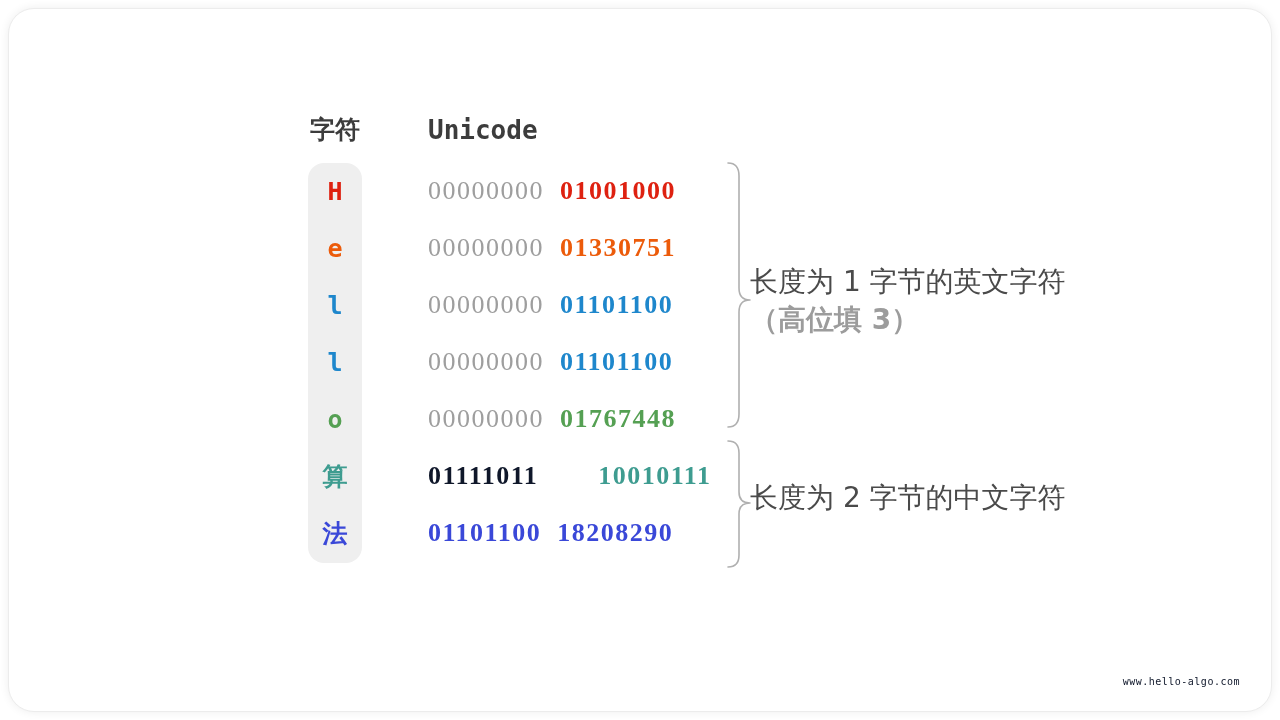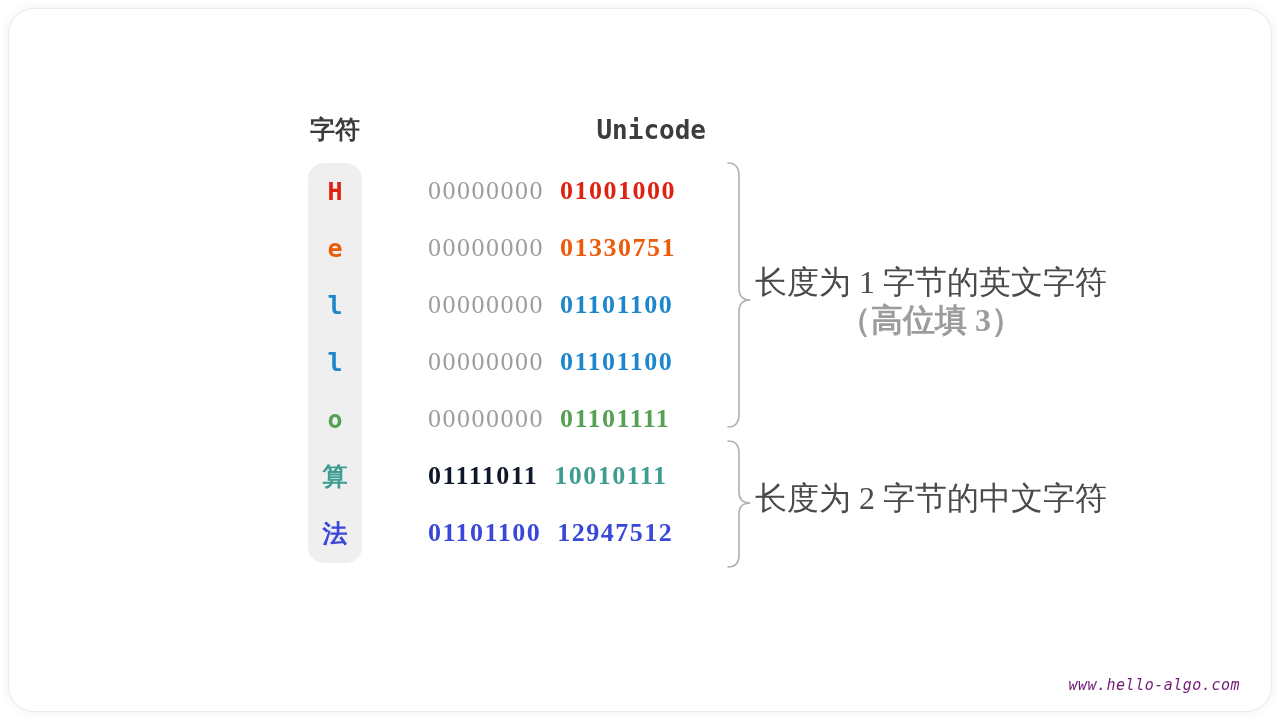--- a/index.html
+++ b/index.html
@@ -3,37 +3,37 @@
 <meta charset="utf-8">
 <style>
   html,body{margin:0;padding:0;background:#fff;}
   .stage{position:relative;width:1280px;height:720px;background:#fff;overflow:hidden;
          font-family:"DejaVu Sans",sans-serif;}
   .card{position:absolute;left:8px;top:8px;width:1262px;height:702px;background:#fff;
         border:1px solid #ececec;border-radius:26px;box-shadow:0 0 10px rgba(0,0,0,0.07);}
   .col-header{position:absolute;top:112px;height:36px;line-height:36px;font-weight:bold;
               font-size:25px;color:#3c3c3c;}
   .hdr-char{left:308px;width:54px;text-align:center;}
-  .hdr-unicode{left:428px;width:278px;text-align:right;font-family:"DejaVu Sans Mono",monospace;font-size:26px;}
+  .hdr-unicode{left:428px;width:278px;text-align:left;font-family:"DejaVu Sans Mono",monospace;font-size:26px;}
   .char-col-bg{position:absolute;left:308px;top:163px;width:54px;height:400px;
                background:#efefef;border-radius:16px;}
   .row{position:absolute;left:308px;height:40px;display:flex;align-items:center;}
   .char-cell{width:54px;text-align:center;font-family:"DejaVu Sans Mono",monospace;
              font-weight:bold;font-size:25px;}
   .binary{margin-left:66px;font-family:Liberation Serif, serif;font-size:26px;
           letter-spacing:1.5px;white-space:nowrap;}
   .byte1{font-weight:400;margin-right:16px;}
   .byte2{font-weight:700;}
   .row.cjk .byte1{font-weight:700;}
   .brace{position:absolute;left:726px;}
-  .annotation{position:absolute;left:750px;width:362px;text-align:center;
-              font-size:32px;line-height:38px;color:#4a4a4a;font-family:Liberation Serif, serif;}
+  .annotation{position:absolute;left:750px;width:362px;
+              font-size:28px;line-height:38px;color:#4a4a4a;}
   .annotation .note{font-weight:bold;color:#9c9c9c;}
   .watermark{position:absolute;right:40px;top:676px;font-family:"DejaVu Sans Mono",monospace;
-             font-size:15px;letter-spacing:0.5px;color:#701a75;font-style:italic;}
+             font-size:10px;letter-spacing:0.5px;color:#0f172a;}
 </style>
 </head>
 <body>
 
 <div class="stage">
   <div class="card"></div>
 
   <div class="col-header hdr-char">字符</div>
   <div class="col-header hdr-unicode">Unicode</div>
 
@@ -63,35 +63,35 @@
   <div class="row" style="top:342px">
     <div class="char-cell" style="color: rgb(30, 135, 204);">l</div>
     <div class="binary">
       <span class="byte1" style="color: rgb(158, 158, 158);">00000000</span><span class="byte2" style="color: rgb(30, 135, 204);">01101100</span>
     </div>
   </div>
 
   <div class="row" style="top:399px">
     <div class="char-cell" style="color: rgb(85, 160, 83);">o</div>
     <div class="binary">
-      <span class="byte1" style="color: rgb(158, 158, 158);">00000000</span><span class="byte2" style="color: rgb(85, 160, 83);">01101111</span>
+      <span class="byte1" style="color: rgb(158, 158, 158);">00000000</span><span class="byte2" style="color: rgb(85, 160, 83);">01767448</span>
     </div>
   </div>
 
   <div class="row cjk" style="top:456px">
     <div class="char-cell" style="color: rgb(62, 156, 144);">算</div>
     <div class="binary">
-      <span class="byte1" style="color: #0f172a;">01111011</span><span class="byte2" style="color: rgb(62, 156, 144);">10010111</span>
+      <span class="byte1" style="color: #0f172a;">01111011</span><span class="byte2" style="color: rgb(62, 156, 144); margin-left: 44px;">10010111</span>
     </div>
   </div>
 
   <div class="row cjk" style="top:513px">
     <div class="char-cell" style="color: rgb(58, 72, 216);">法</div>
     <div class="binary">
-      <span class="byte1" style="color: rgb(58, 72, 216);">01101100</span><span class="byte2" style="color: rgb(58, 72, 216);">12947512</span>
+      <span class="byte1" style="color: rgb(58, 72, 216);">01101100</span><span class="byte2" style="color: rgb(58, 72, 216);">18208290</span>
     </div>
   </div>
 
   <svg class="brace" style="top:162px" width="26" height="266" viewBox="0 0 26 266">
     <path d="M2,1 Q13,1 13,14 L13,126 Q13,138 24,138 Q13,138 13,150 L13,252 Q13,265 2,265" fill="none" stroke="#b0b0b0" stroke-width="1.6" stroke-linecap="round" stroke-linejoin="round"></path>
   </svg>
   <svg class="brace" style="top:440px" width="26" height="128" viewBox="0 0 26 128">
     <path d="M2,1 Q13,1 13,13 L13,52 Q13,63 24,63 Q13,63 13,74 L13,115 Q13,127 2,127" fill="none" stroke="#b0b0b0" stroke-width="1.6" stroke-linecap="round" stroke-linejoin="round"></path>
   </svg>
 

